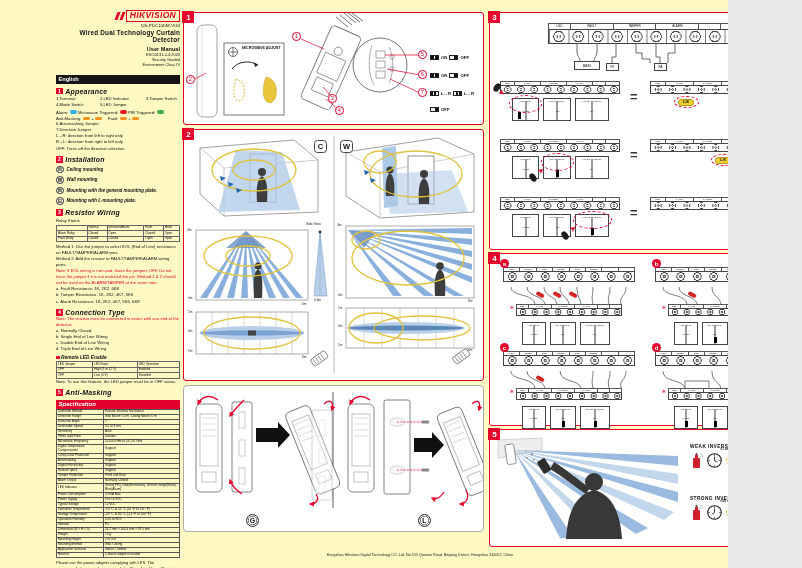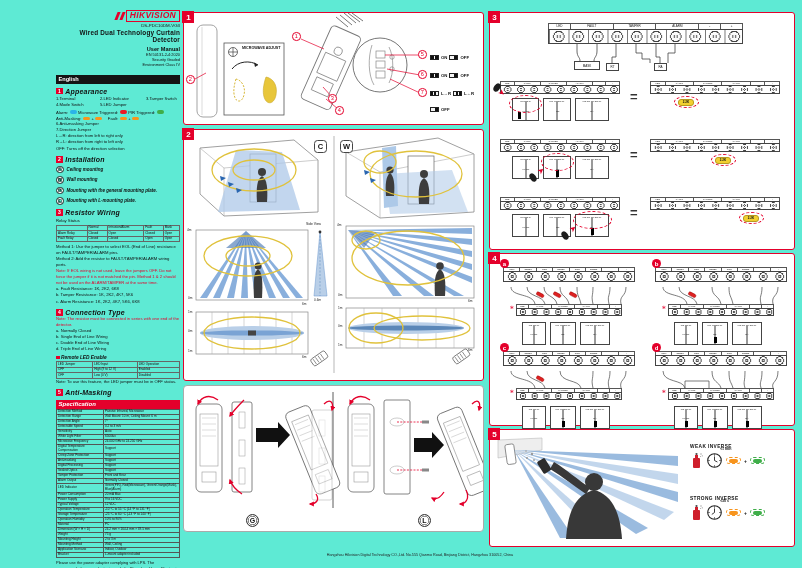--- a/index.html
+++ b/index.html
@@ -1,17 +1,17 @@
 <!DOCTYPE html>
 <html><head>
 <meta charset="utf-8">
 <style>
   *{margin:0;padding:0;box-sizing:border-box}
   html,body{background:#e9e9e9}
-  .page{position:relative;width:802px;height:568px;background:#5eead4;font-family:"Liberation Sans",sans-serif;color:#111;overflow:hidden}
+  .page{position:relative;width:728px;height:568px;background:#fef9c3;font-family:"Liberation Sans",sans-serif;color:#111;overflow:hidden}
   
   .leftcol{position:absolute;left:56px;top:10px;width:124px}
   .logo-row{display:flex;justify-content:flex-end;align-items:center;gap:2px}
   .slash{width:3px;height:8px;background:#e4002b;transform:skewX(-22deg)}
   .logo{color:#e4002b;font-weight:bold;font-style:italic;font-size:8.5px;border:1.3px solid #e4002b;padding:0 3px;letter-spacing:.3px;line-height:1.15}
   .model{font-size:4.4px;text-align:right;margin-top:1px}
   .doc-title{font-size:6.4px;font-weight:bold;text-align:right;margin-top:1.5px;letter-spacing:.2px}
   .doc-sub{font-size:5.6px;font-weight:bold;text-align:right;margin-top:2.5px}
   .doc-meta{font-size:3.9px;text-align:right;line-height:1.35}
   .lang-bar{background:#141414;color:#fff;font-size:5.6px;font-weight:bold;padding:1.5px 2.5px;margin-top:7px}

